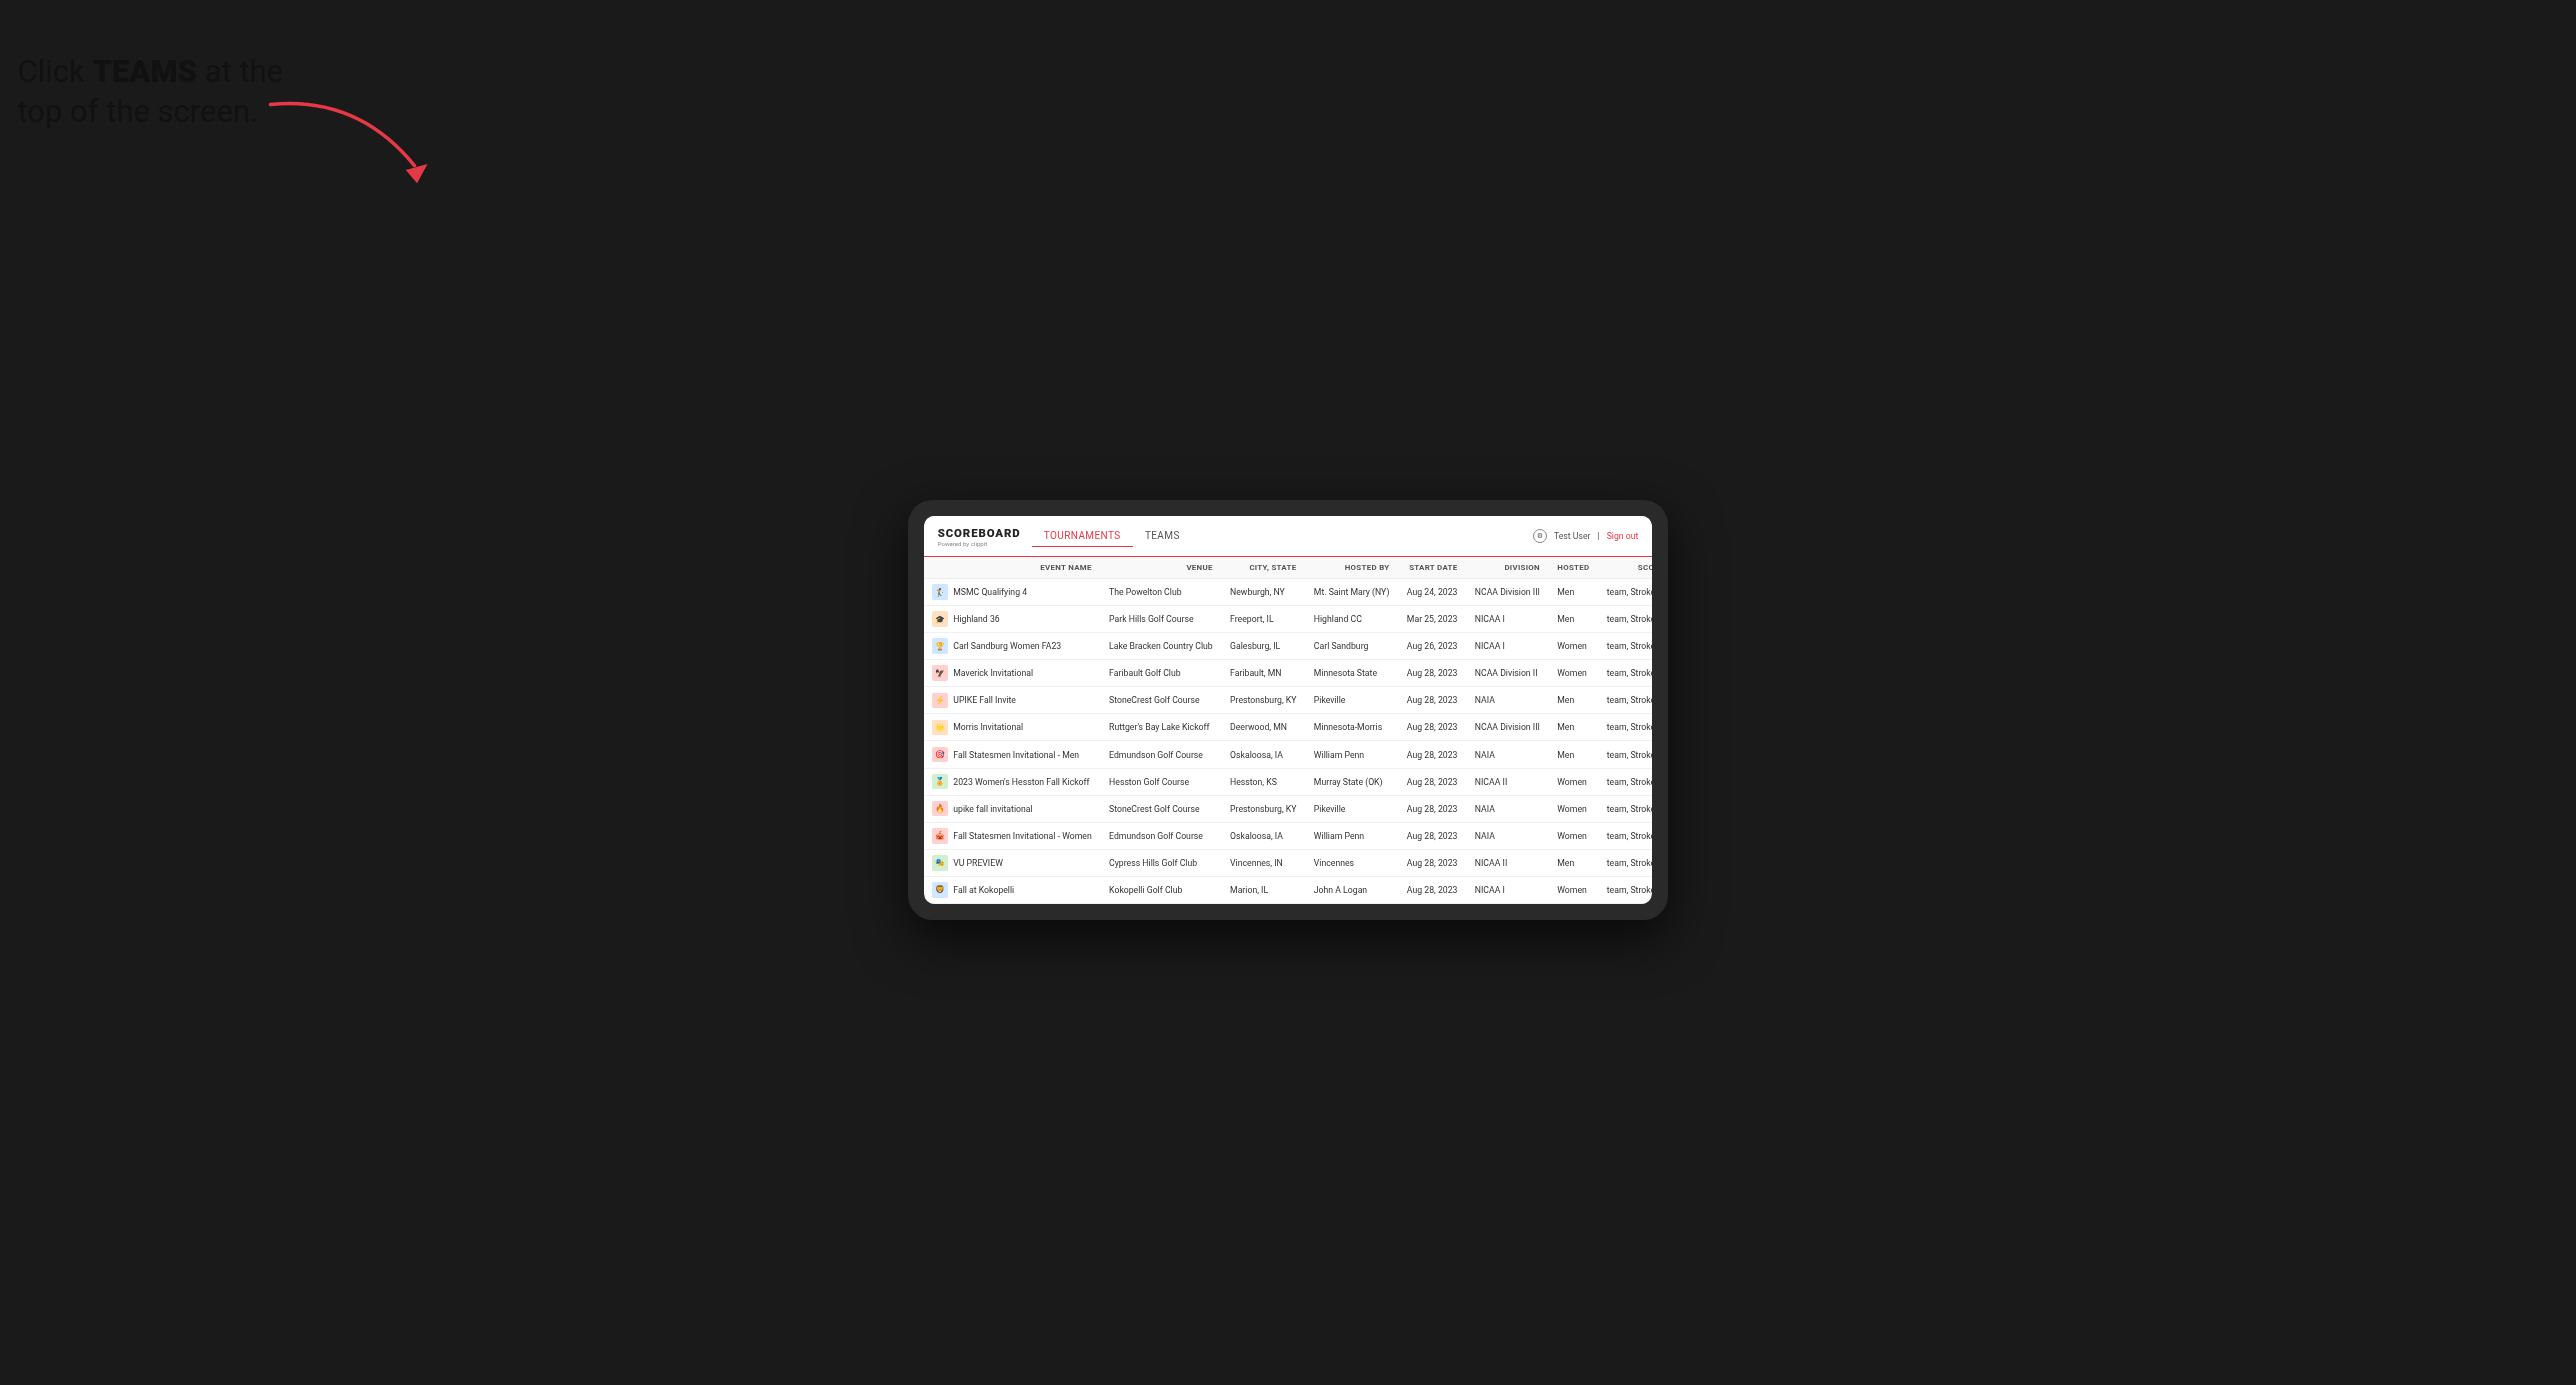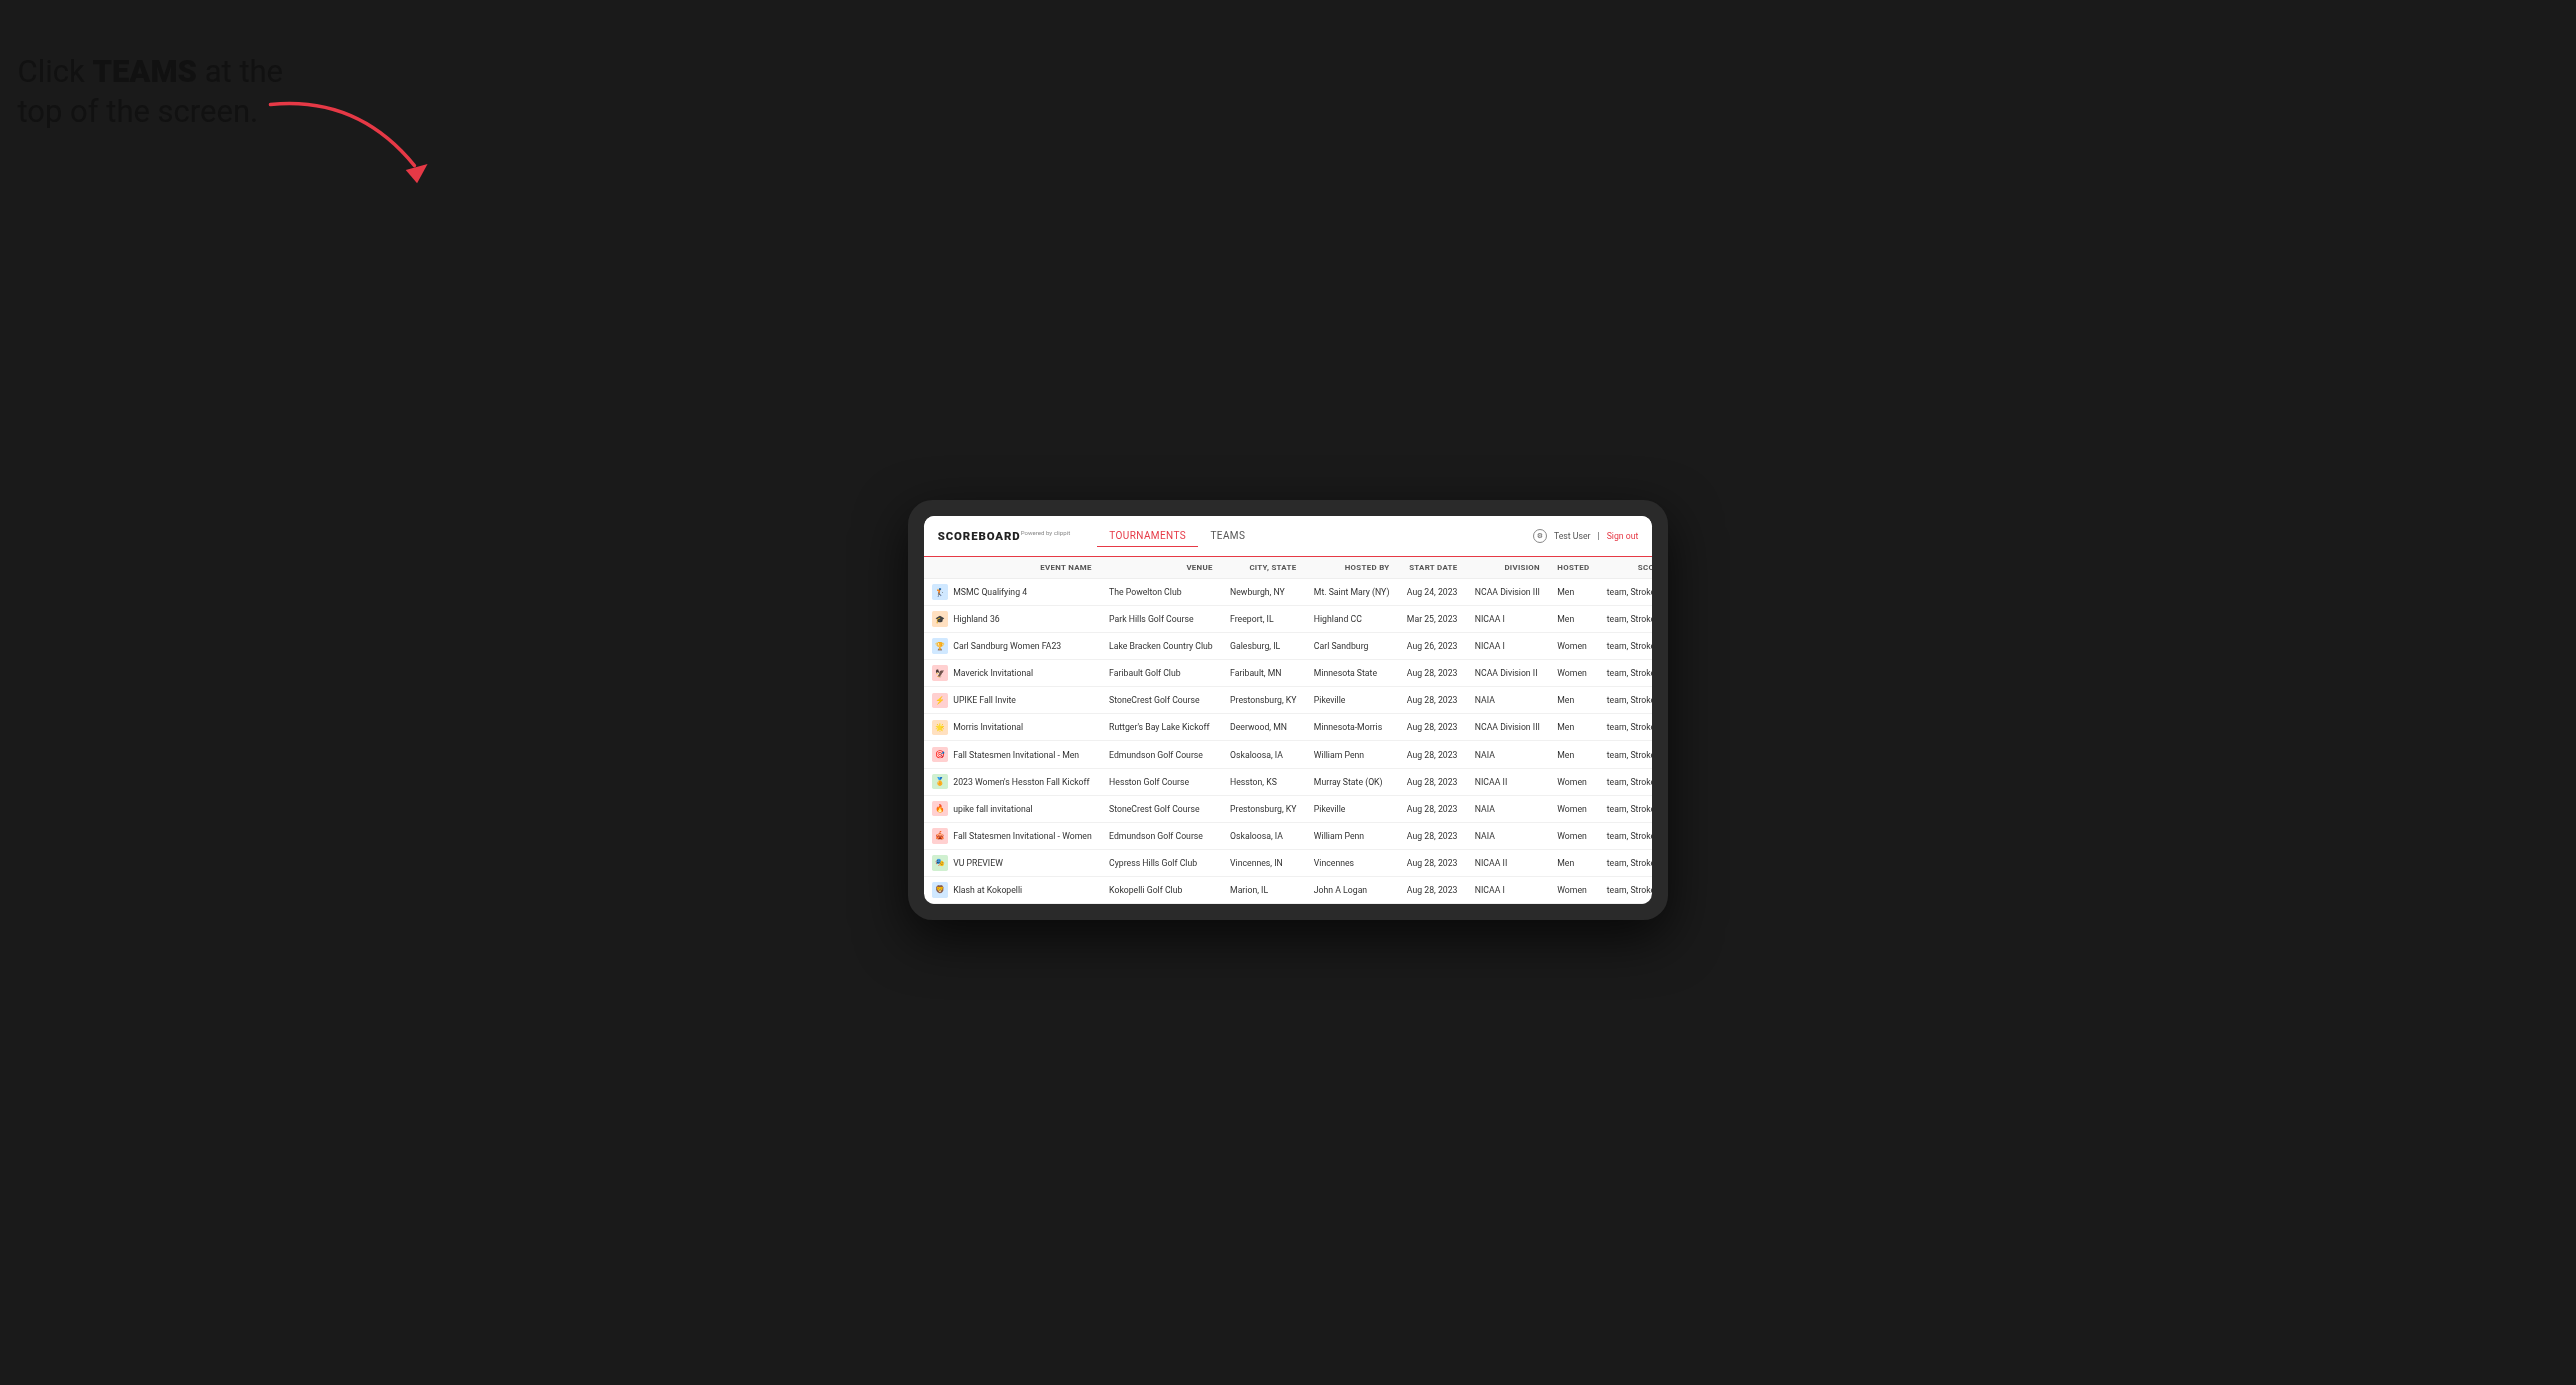--- a/index.html
+++ b/index.html
@@ -57,22 +57,22 @@
     
     .app-header {
       display: flex;
       align-items: center;
       padding: 8.7px 14px;
       border-bottom: 1.7px solid #e63946;
       background: #fff;
     }
     .logo-area {
       display: flex;
-      flex-direction: row;
-      margin-right: 27px;
+      flex-direction: column;
+      margin-right: 11px;
     }
     .logo-title {
       font-size: 11.4px;
       font-weight: 900;
       letter-spacing: 0.9px;
       color: #222;
     }
     .logo-sub {
       font-size: 6.1px;
       color: #888;
@@ -446,21 +446,21 @@
     <td>Aug 28, 2023</td>
     <td>NICAA II</td>
     <td>Men</td>
     <td>team, Stroke Play</td>
 
   </tr>
             <tr>
     <td>
       <div class="event-cell">
         <div class="event-icon icon-blue">🦁</div>
-        <span>Klash at Kokopelli</span>
+        <span>Fall at Kokopelli</span>
       </div>
     </td>
     <td>Kokopelli Golf Club</td>
     <td>Marion, IL</td>
     <td>John A Logan</td>
     <td>Aug 28, 2023</td>
     <td>NICAA I</td>
     <td>Women</td>
     <td>team, Stroke Play</td>
 

